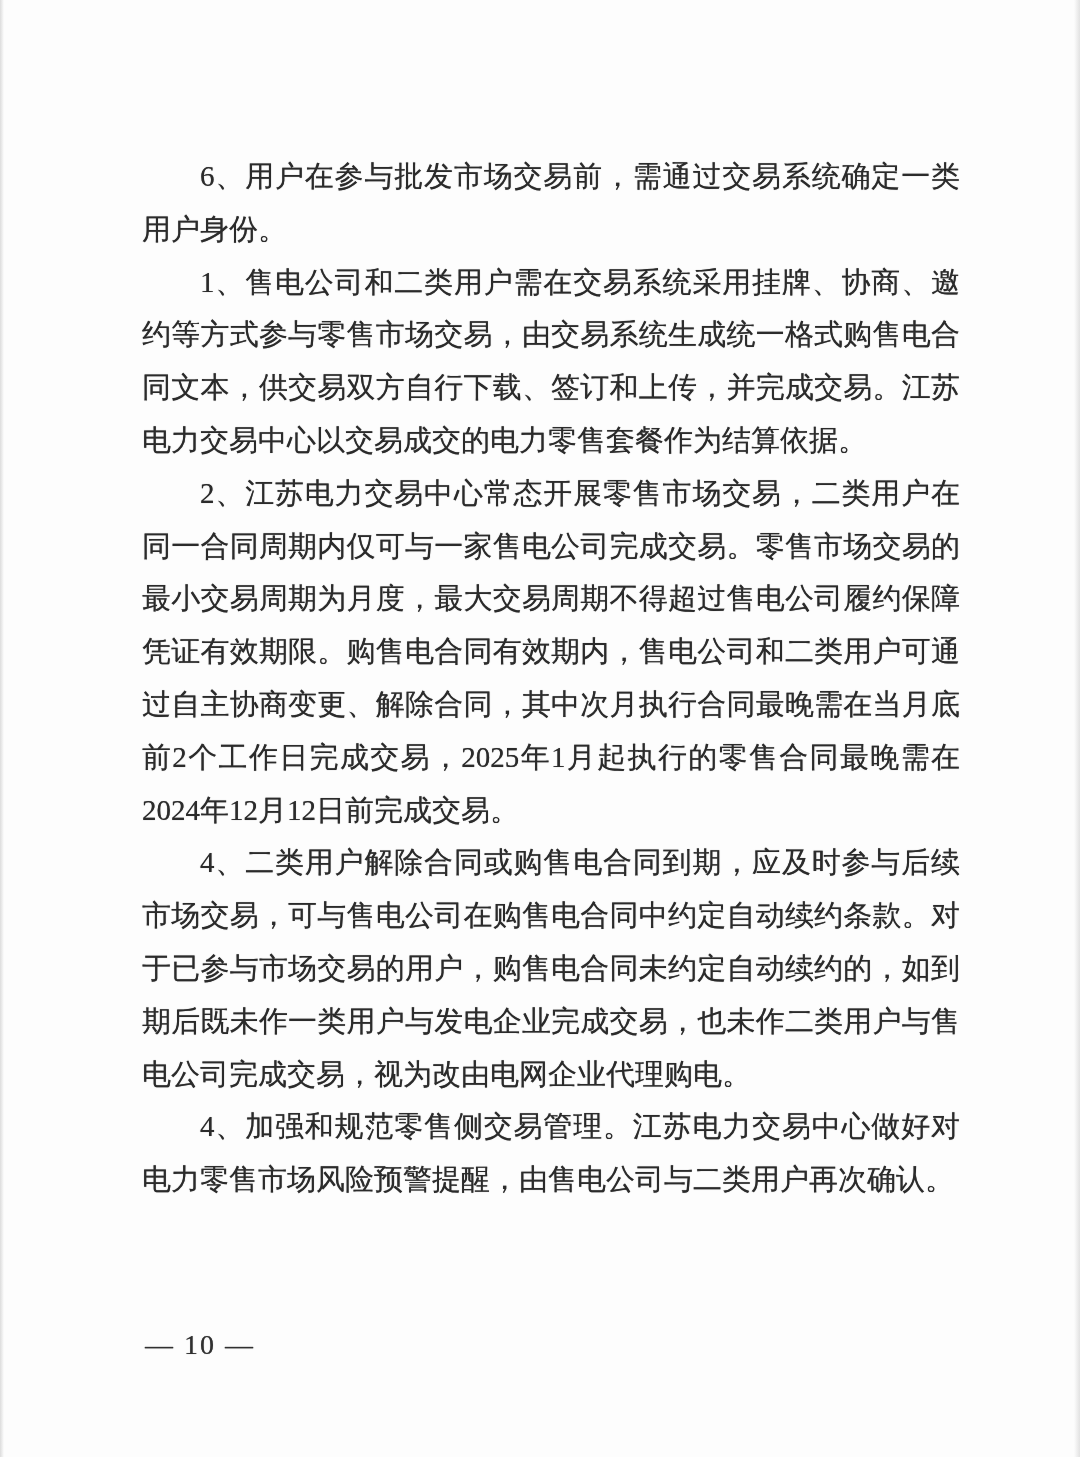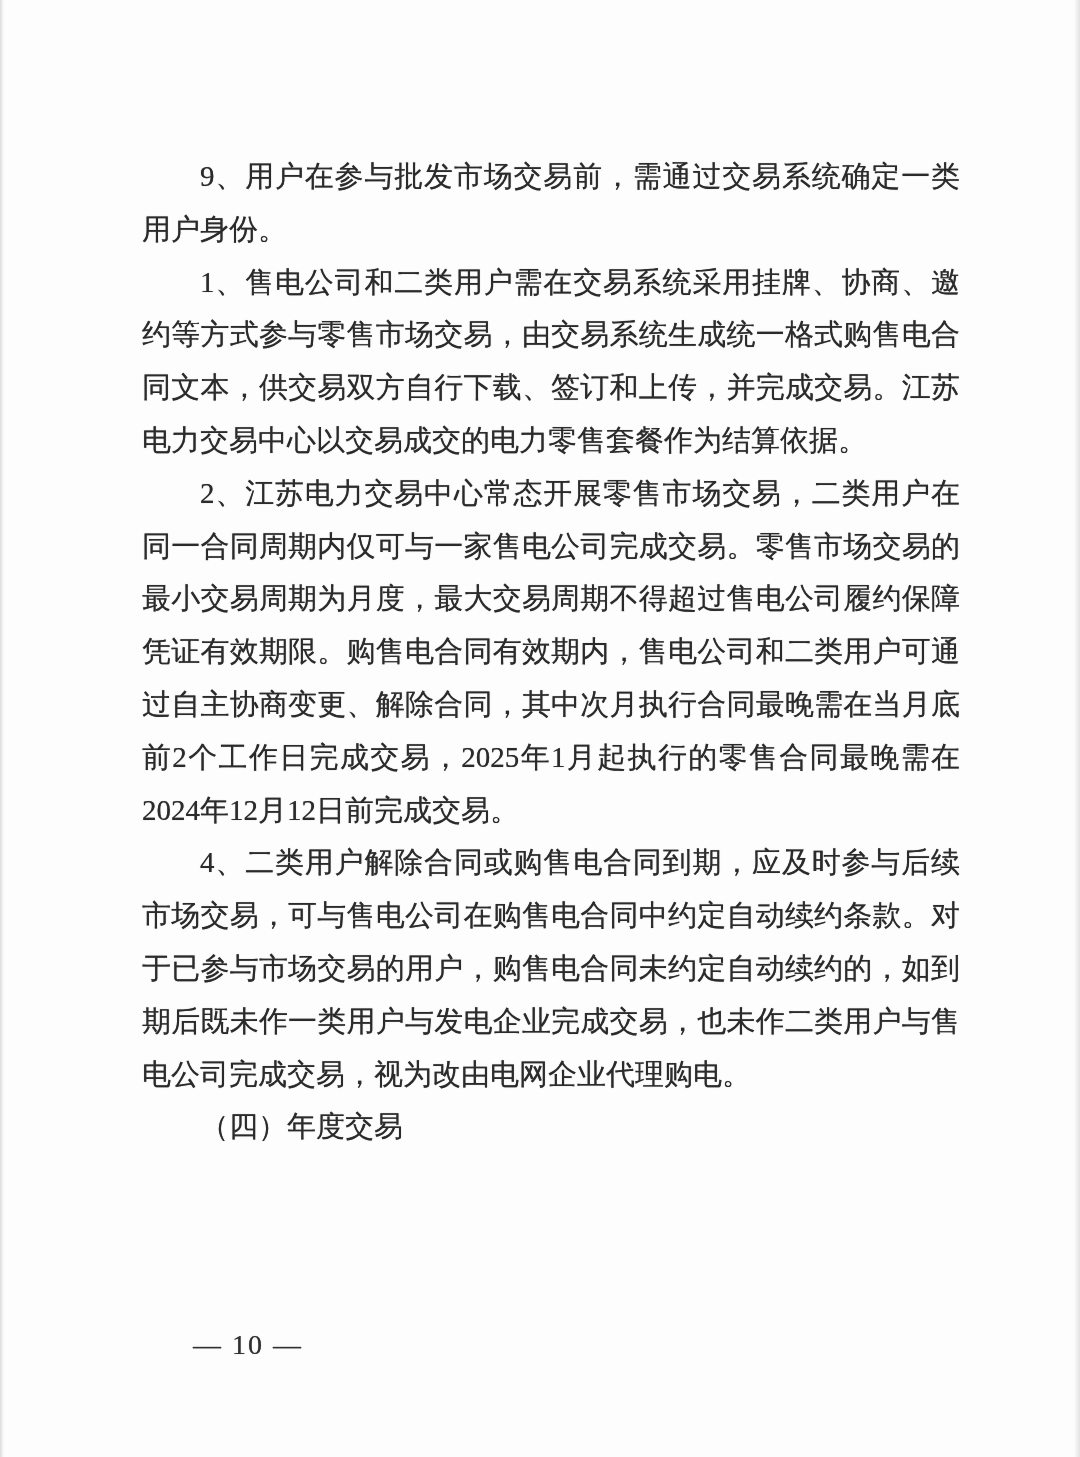--- a/index.html
+++ b/index.html
@@ -47,32 +47,31 @@
   }
   .page-number {
     position: absolute;
     left: 145px;
     top: 1327px;
     font-size: 28px;
     line-height: 36px;
     letter-spacing: 2px;
     color: #303030;
     text-shadow: 0 0 0.7px rgba(45,45,45,0.7);
-    margin-left: 48px;
   }
 </style>
 </head>
 <body>
 
 <div class="page">
   <div class="edge-left"></div>
   <div class="edge-right"></div>
 
   <div class="content">
-    <p>9、用户在参与批发市场交易前，需通过交易系统确定一类用户身份。</p>
+    <p>6、用户在参与批发市场交易前，需通过交易系统确定一类用户身份。</p>
     <p>1、售电公司和二类用户需在交易系统采用挂牌、协商、邀约等方式参与零售市场交易，由交易系统生成统一格式购售电合同文本，供交易双方自行下载、签订和上传，并完成交易。江苏电力交易中心以交易成交的电力零售套餐作为结算依据。</p>
     <p>2、江苏电力交易中心常态开展零售市场交易，二类用户在同一合同周期内仅可与一家售电公司完成交易。零售市场交易的最小交易周期为月度，最大交易周期不得超过售电公司履约保障凭证有效期限。购售电合同有效期内，售电公司和二类用户可通过自主协商变更、解除合同，其中次月执行合同最晚需在当月底前2个工作日完成交易，2025年1月起执行的零售合同最晚需在2024年12月12日前完成交易。</p>
     <p>4、二类用户解除合同或购售电合同到期，应及时参与后续市场交易，可与售电公司在购售电合同中约定自动续约条款。对于已参与市场交易的用户，购售电合同未约定自动续约的，如到期后既未作一类用户与发电企业完成交易，也未作二类用户与售电公司完成交易，视为改由电网企业代理购电。</p>
-    <p>（四）年度交易</p>
+    <p>4、加强和规范零售侧交易管理。江苏电力交易中心做好对电力零售市场风险预警提醒，由售电公司与二类用户再次确认。</p>
   </div>
 
   <div class="page-number">— 10 —</div>
 </div>
 
 </body></html>

